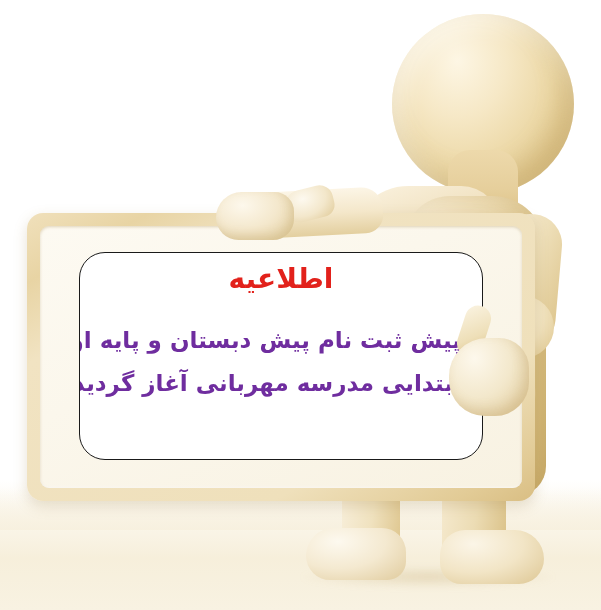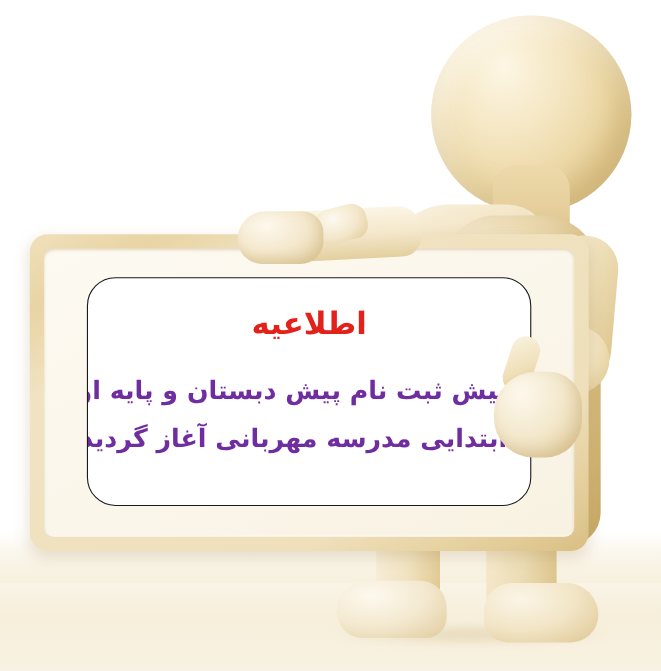--- a/index.html
+++ b/index.html
@@ -260,21 +260,21 @@
     background: #ffffff;
     box-sizing: border-box;
     display: flex;
     flex-direction: column;
     align-items: center;
     justify-content: flex-start;
     overflow: hidden;
   }
 
   .notice-title {
-    margin-top: 28px;
+    margin-top: 12px;
     color: #e2211b;
     font-size: 28px;
     font-weight: bold;
     direction: rtl;
     unicode-bidi: bidi-override;
     letter-spacing: 0px;
     line-height: 1;
   }
   .notice-body {
     margin-top: 26px;

